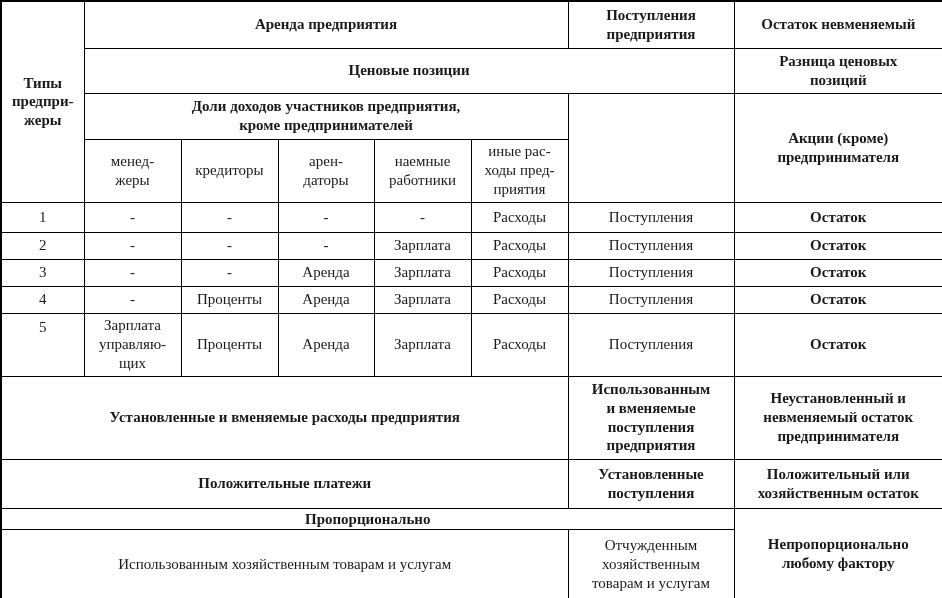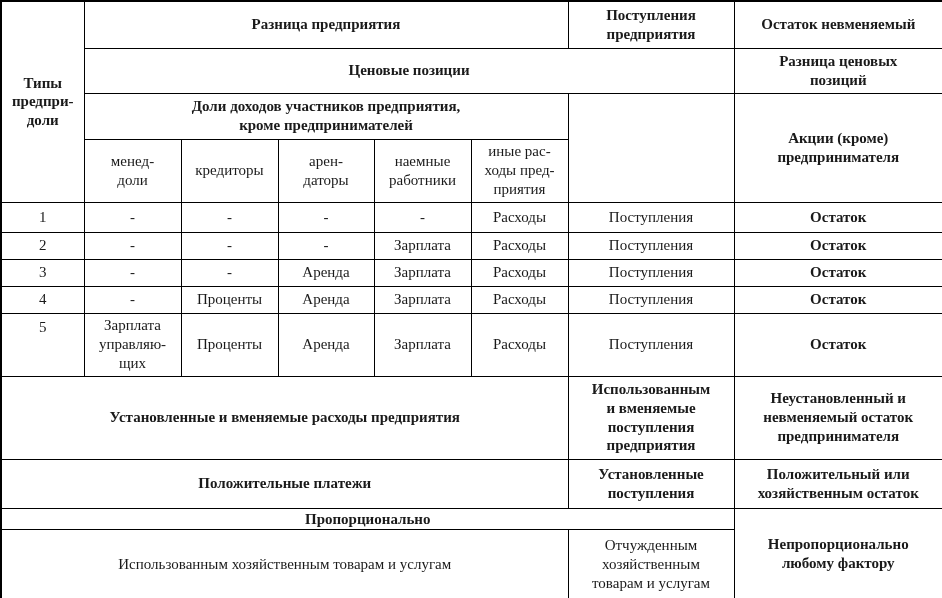--- a/index.html
+++ b/index.html
@@ -55,22 +55,22 @@
     <col style="width:97px">
     <col style="width:97px">
     <col style="width:166px">
     <col style="width:209px">
   </colgroup>
 
   <tbody>
       <tr class="r1">
     <td rowspan="4" class="b">Типы
 предпри-
-доли</td>
-    <td colspan="5" class="b">Разница предприятия</td>
+жеры</td>
+    <td colspan="5" class="b">Аренда предприятия</td>
     <td class="b">Поступления
 предприятия</td>
     <td class="b">Остаток невменяемый</td>
   </tr>
 
   <tr class="r2">
     <td colspan="6" class="b">Ценовые позиции</td>
     <td class="b">Разница ценовых
 позиций</td>
   </tr>
@@ -78,21 +78,21 @@
   <tr class="r3">
     <td colspan="5" class="b">Доли доходов участников предприятия,
 кроме предпринимателей</td>
     <td rowspan="2"></td>
     <td rowspan="2" class="b">Акции (кроме)
 предпринимателя</td>
   </tr>
 
   <tr class="r4">
     <td>менед-
-доли</td>
+жеры</td>
     <td>кредиторы</td>
     <td>арен-
 даторы</td>
     <td>наемные
 работники</td>
     <td>иные рас-
 ходы пред-
 приятия</td>
   </tr>
 

